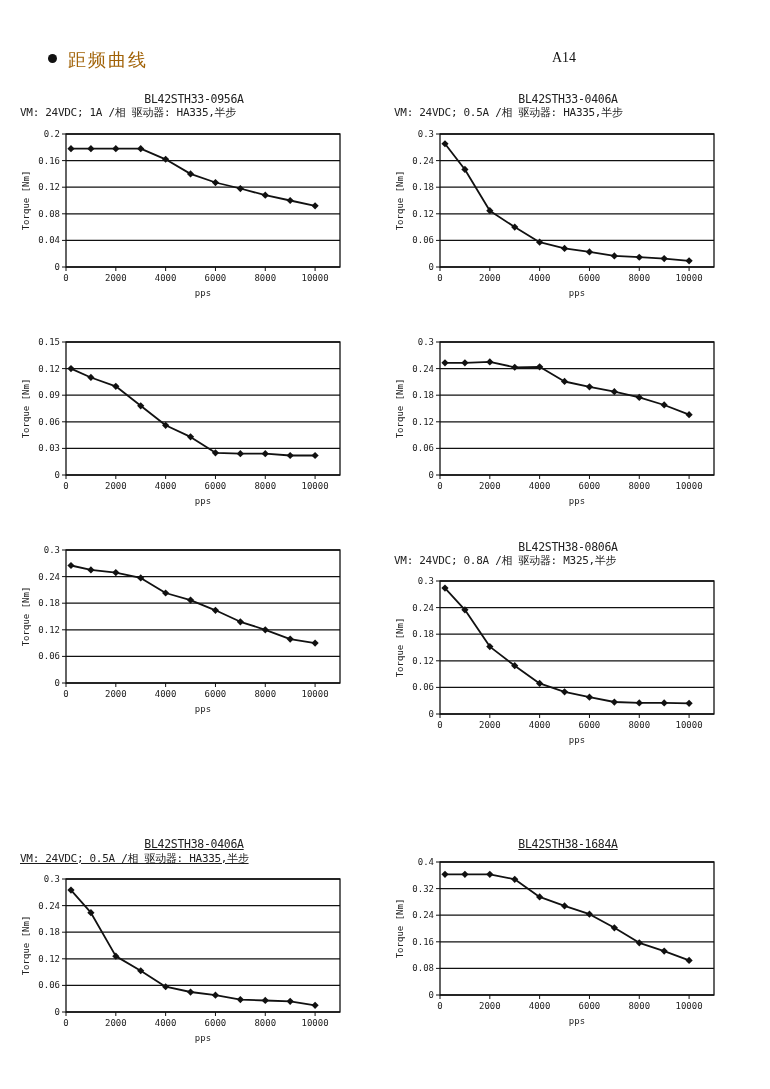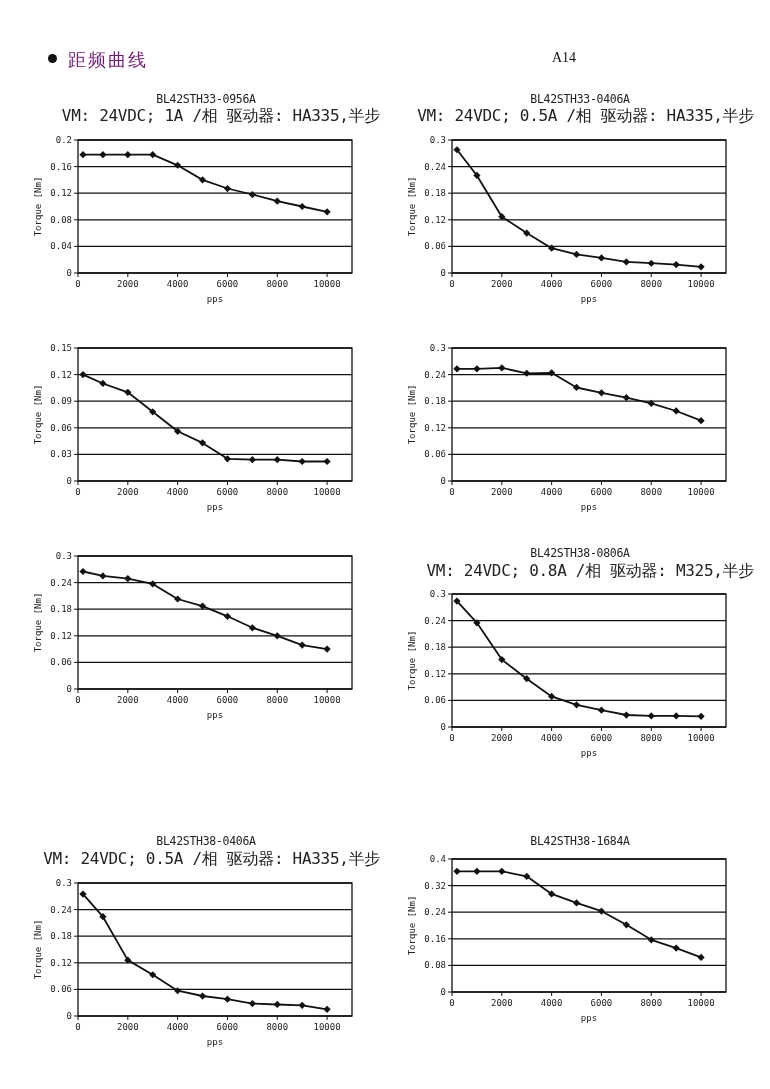--- a/index.html
+++ b/index.html
@@ -4,44 +4,44 @@
 <style>
   html,body{margin:0;padding:0;background:#e8e8e8;}
   .page{
     width:770px;height:1089px;margin:0 auto;background:#ffffff;
     position:relative;font-family:"Liberation Sans",sans-serif;color:#1c1c1c;
     overflow:hidden;
   }
   .header{position:absolute;top:48px;left:0;width:100%;height:30px;}
   .heading{
     position:absolute;left:46px;top:0;font-size:18px;letter-spacing:2px;
-    font-family:"Liberation Sans",sans-serif;color:#701a75;
+    font-family:"Liberation Sans",sans-serif;color:#a16207;
   }
   .bullet{
     position:absolute;left:48px;top:6px;width:9px;height:9px;border-radius:50%;
     background:#111;display:inline-block;
   }
   .heading-text{margin-left:22px;}
   .page-num{
     position:absolute;left:552px;top:2px;font-family:"Liberation Serif",serif;
     font-weight:normal;font-size:14px;color:#111;
   }
   .charts-grid{
-    position:absolute;top:92px;left:32px;width:722px;
+    position:absolute;top:92px;left:20px;width:722px;
     display:grid;grid-template-columns:348px 348px;column-gap:26px;row-gap:32px;
   }
   .chart{margin:0;width:348px;}
-  .chart:nth-child(n+7){margin-top:42px;}
+  .chart:nth-child(n+7){margin-top:58px;text-decoration:underline;}
   .chart-title{
     text-align:center;font-family:"DejaVu Sans Mono",monospace;
     font-size:11.5px;color:#222;letter-spacing:-0.3px;line-height:1.25;
   }
   .chart-subtitle{
-    text-align:right;font-family:"DejaVu Sans Mono",monospace;
-    font-size:16px;color:#222;letter-spacing:-0.3px;line-height:1.3;
+    text-align:left;font-family:"DejaVu Sans Mono",monospace;
+    font-size:11px;color:#222;letter-spacing:-0.3px;line-height:1.3;
     margin-bottom:3px;white-space:nowrap;
   }
   .chart-svg-wrap{line-height:0;}
   svg text{
     font-family:"DejaVu Sans Mono",monospace;font-size:9px;fill:#222;
   }
 </style>
 </head>
 <body>
 

